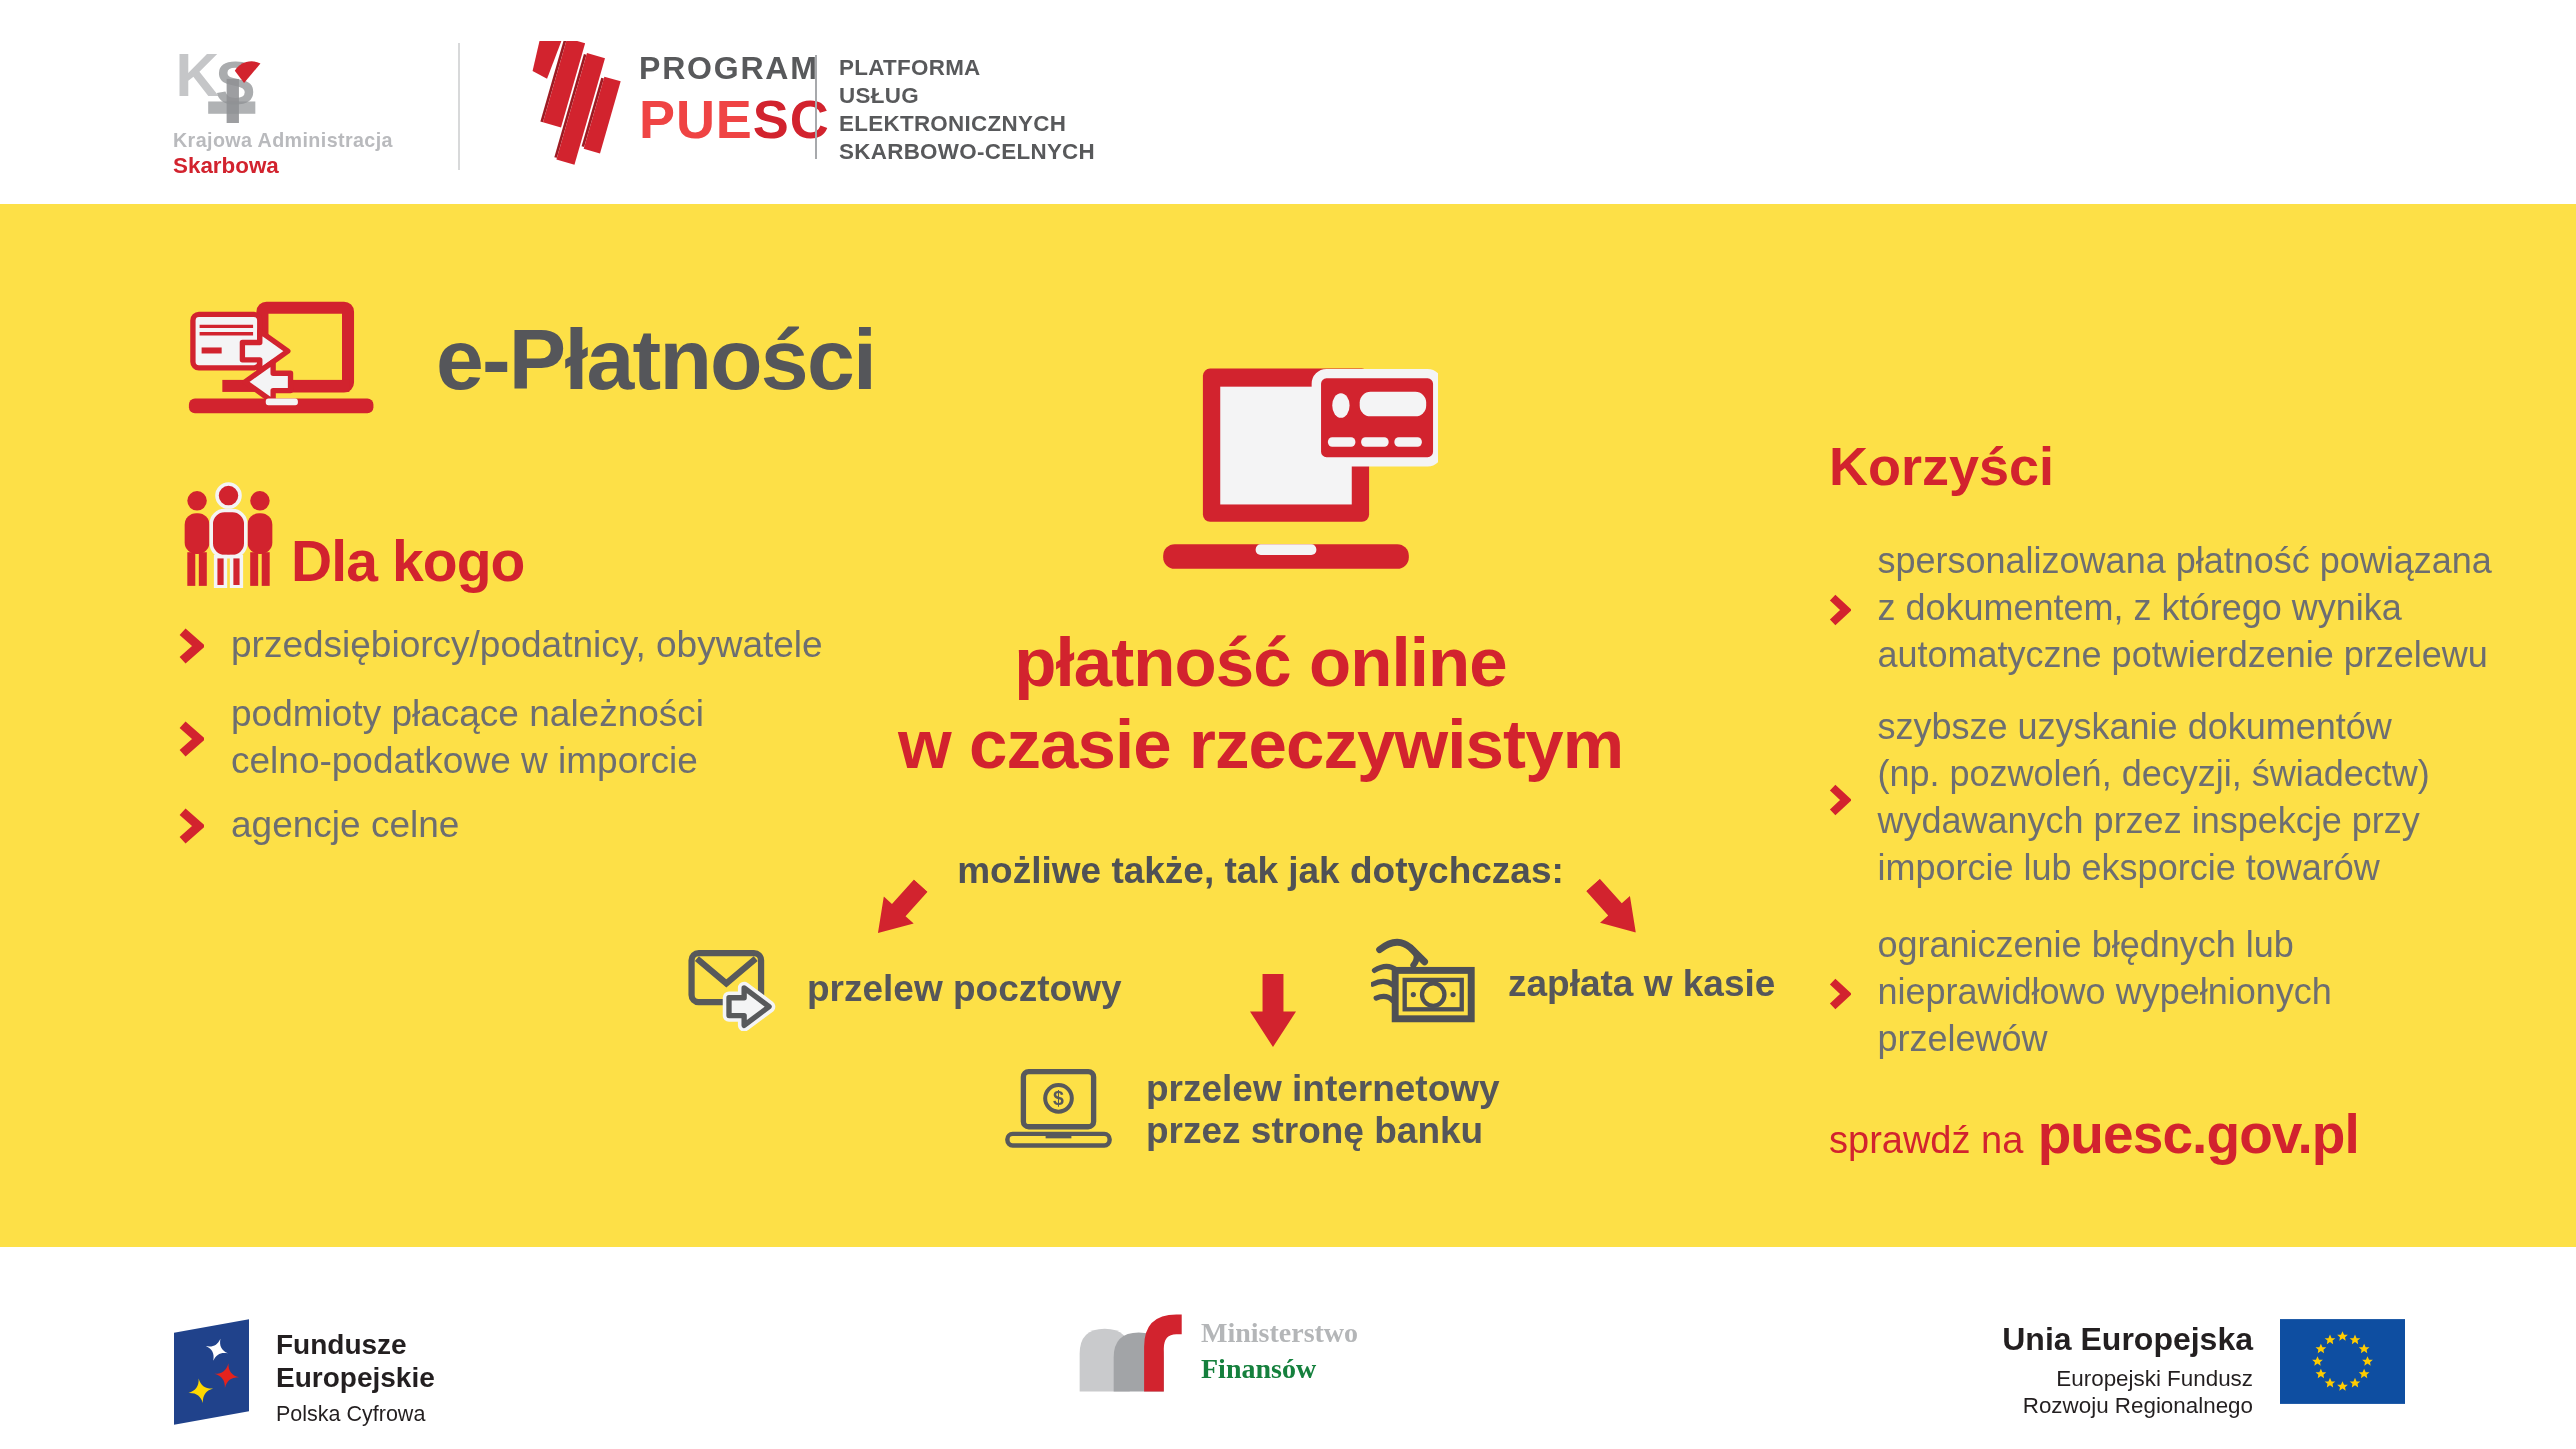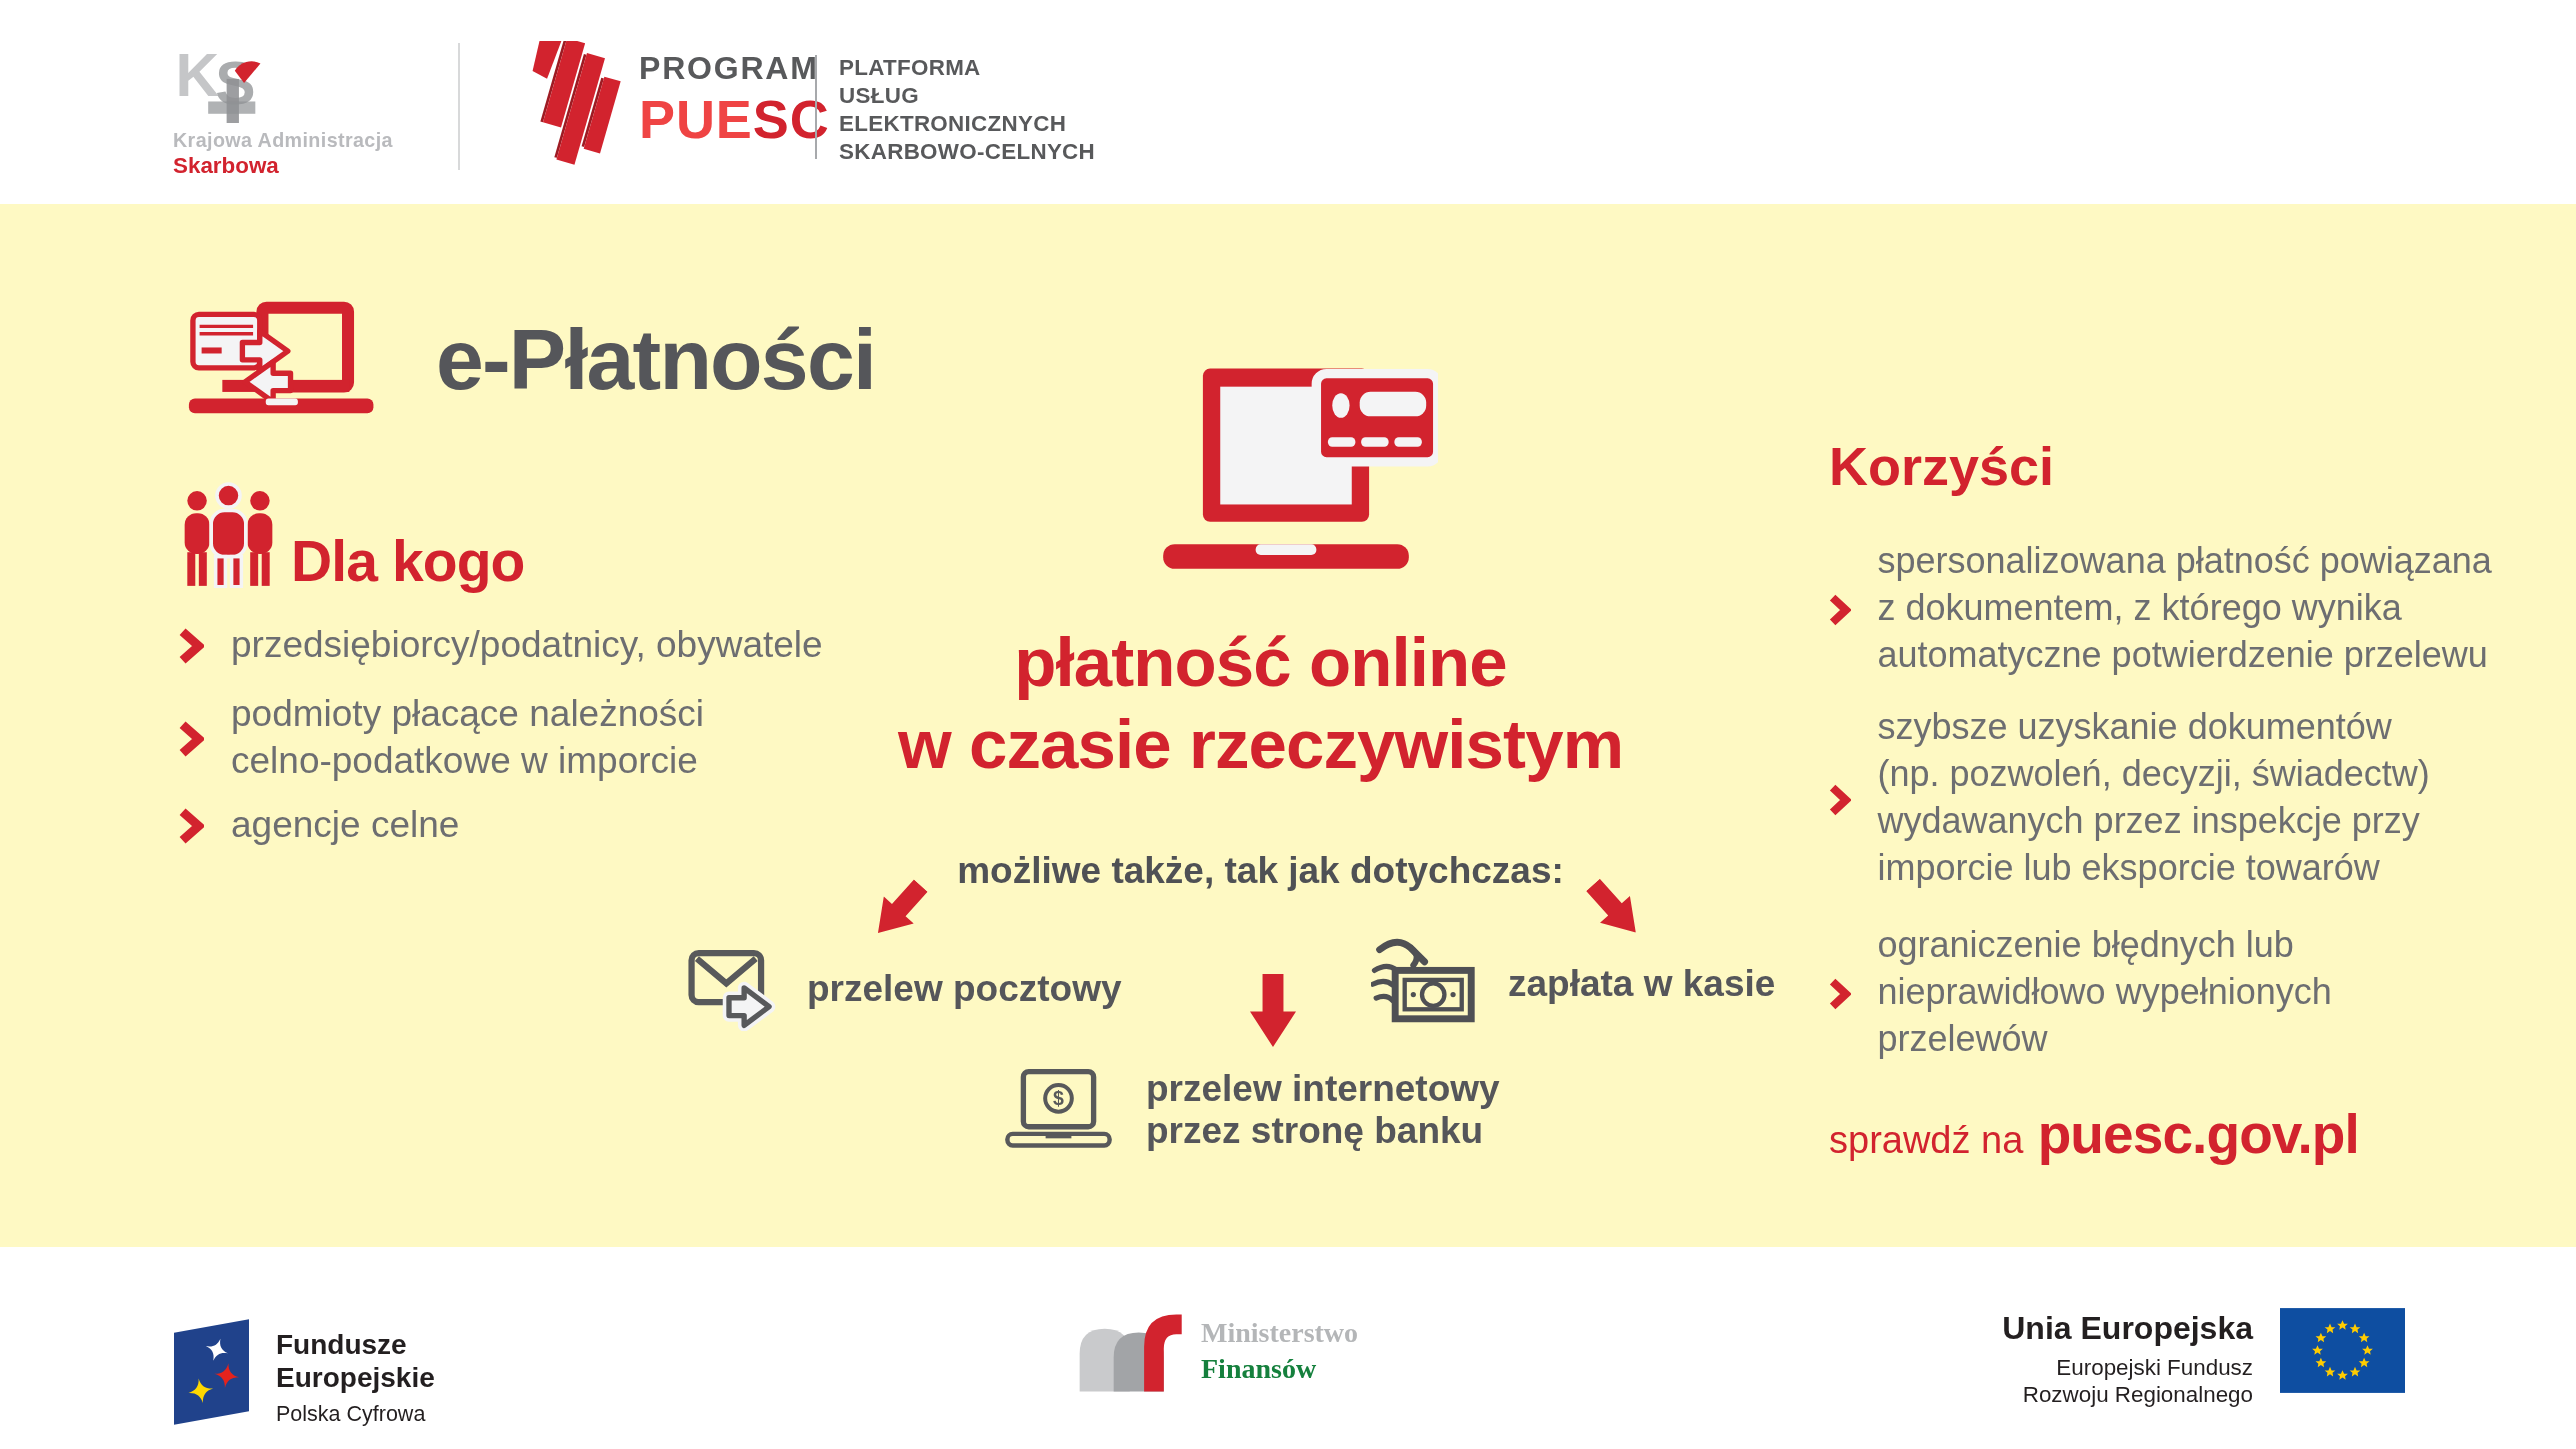--- a/index.html
+++ b/index.html
@@ -19,21 +19,21 @@
   .header-divider{left:458px;top:43px;width:1.8px;height:127px;background:#d8d9da;}
   .poland-logo{left:514px;top:41px;}
   .puesc-block{left:639px;top:52px;line-height:1;}
   .puesc-program{font-size:32px;font-weight:700;color:#58595b;letter-spacing:1.8px;}
   .puesc-word{font-size:54px;font-weight:800;letter-spacing:0.9px;margin-top:8px;}
   .puesc-pue{color:#ef4444;} .puesc-sc{color:#d2232e;}
   .puesc-divider{left:815px;top:55px;width:1.8px;height:104px;background:#a7a9ac;}
   .puesc-platform{left:839px;top:54px;font-size:22.4px;font-weight:700;color:#58595b;
     line-height:28px;white-space:pre-line;letter-spacing:0.3px;}
   
-  .main{position:absolute;top:204px;left:0;width:2576px;height:1043px;background:#fef9c3;}
+  .main{position:absolute;top:204px;left:0;width:2576px;height:1043px;background:#fde047;}
   .main .abs{position:absolute;}
   .eplat-icon{left:183px;top:97px;}
   .page-title{left:436px;top:106px;font-size:86px;font-weight:700;color:#55565a;letter-spacing:-1.8px;}
   .people-icon{left:182px;top:277px;}
   .dlakogo-heading{left:291px;top:324px;font-size:57px;font-weight:700;color:#d2232e;letter-spacing:-0.9px;}
   .bullet{display:flex;gap:27px;align-items:center;}
   .bullet .chev{flex:0 0 auto;margin-top:6.3px;}
   .bullet .btxt{font-size:37px;line-height:47px;color:#6d6e71;white-space:pre-line;}
   .lb1{left:179px;top:417px;} .lb2{left:179px;top:486px;} .lb3{left:179px;top:597px;}
   .center-laptop{left:1134px;top:161px;}
@@ -59,21 +59,21 @@
   
   .footer{position:absolute;top:1247px;left:0;width:2576px;height:202px;background:#ffffff;}
   .footer .abs{position:absolute;}
   .fundusze{left:174px;top:72px;display:flex;gap:27px;align-items:flex-start;}
   .fe-title{font-size:28px;line-height:33px;font-weight:700;color:#231f20;white-space:pre-line;margin-top:9px;}
   .fe-sub{font-size:21.5px;color:#231f20;margin-top:8px;}
   .mf{left:1076px;top:55px;display:flex;gap:4px;align-items:center;font-family:Liberation Serif, serif;}
   .mf-text{line-height:1;}
   .mf-line1{font-size:28px;font-weight:700;color:#b4b6b8;}
   .mf-line2{font-size:28px;font-weight:700;color:#15803d;margin-top:8px;}
-  .eu{left:1909px;top:61px;display:flex;gap:27px;align-items:flex-start;}
+  .eu{left:1909px;top:72px;display:flex;gap:27px;align-items:flex-start;}
   .eu-text{width:344px;text-align:right;margin-top:1.8px;}
   .eu-title{font-size:32px;font-weight:700;color:#231f20;}
   .eu-sub{font-size:22.4px;line-height:27px;color:#231f20;white-space:pre-line;margin-top:7.2px;}
 </style>
 </head>
 <body>
 
 <div class="header">
 
   <span class="abs kas-monogram">

